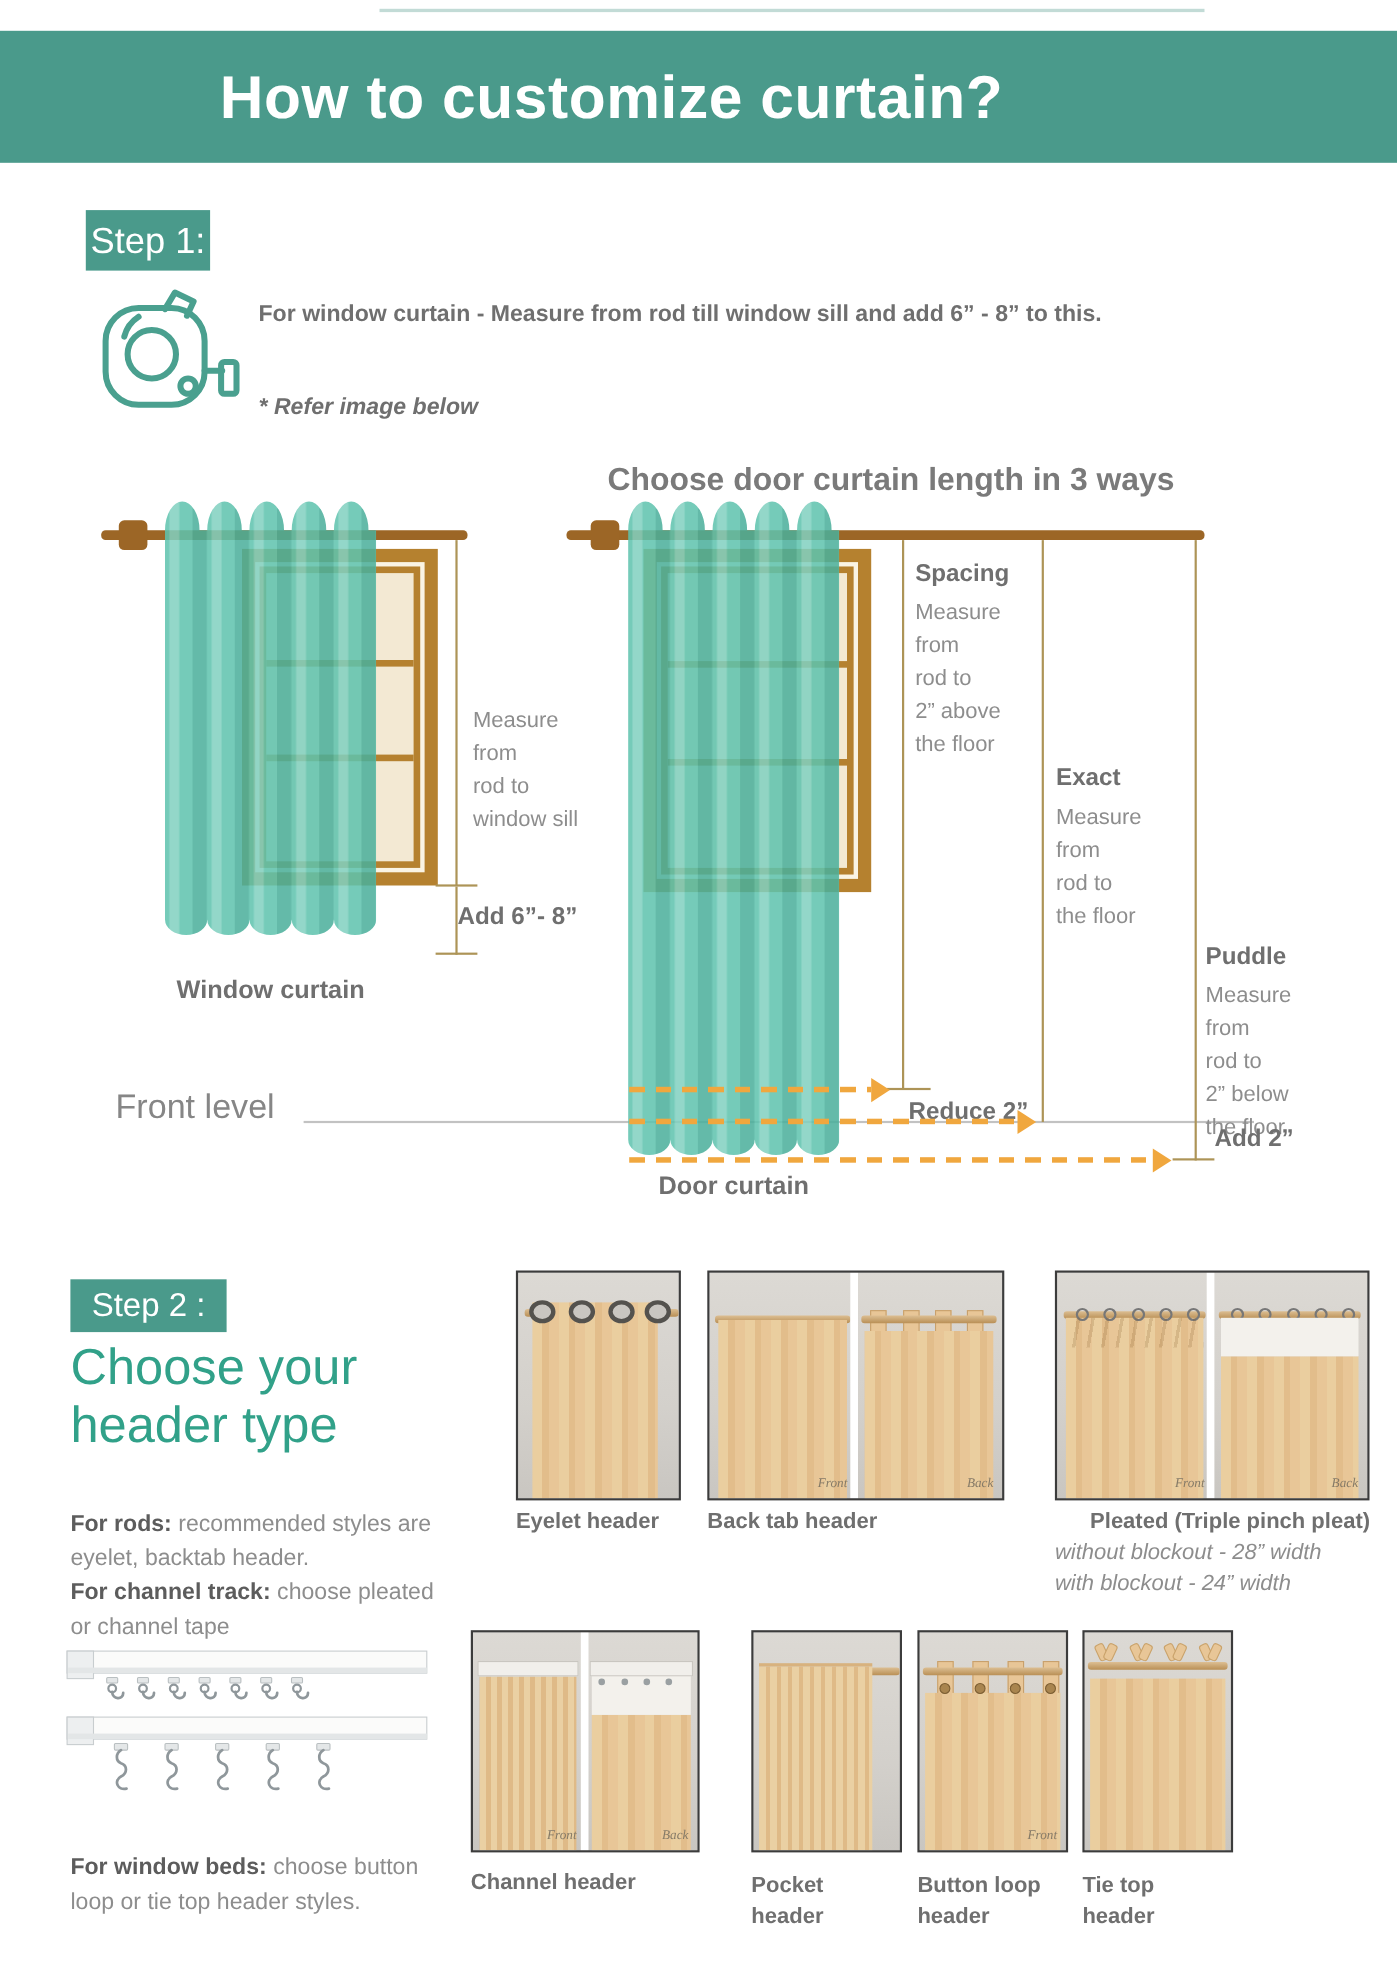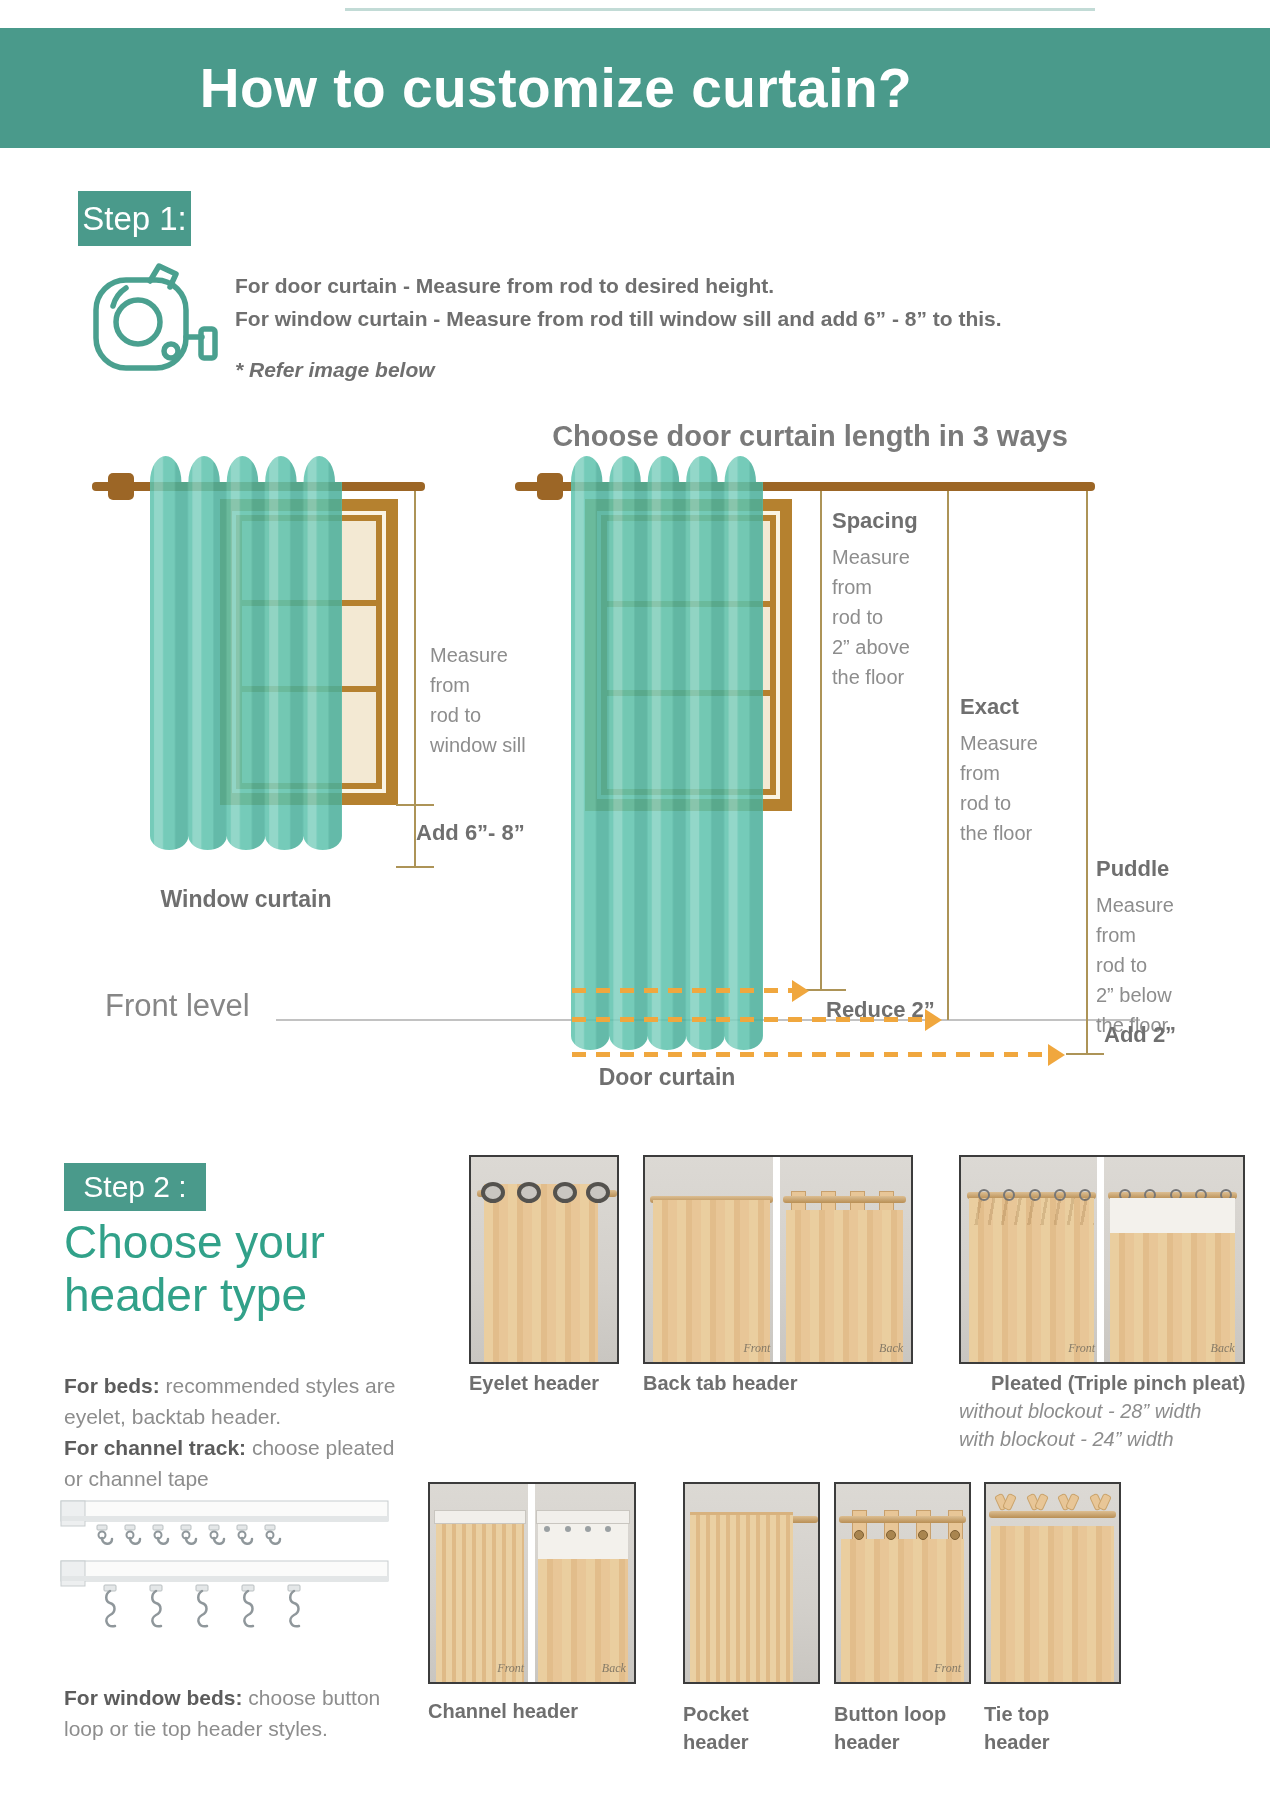--- a/index.html
+++ b/index.html
@@ -60,21 +60,20 @@
   <div class="abs top-strip" style="left:345px;top:8px;width:750px;height:3px;"></div>
 
   <div class="abs banner" style="left:0;top:28px;width:1270px;height:120px;">
     <div class="banner-title">How to customize curtain?</div>
   </div>
 
   <div class="abs teal-badge" style="left:78px;top:191px;width:113px;height:55px;font-size:33px;line-height:55px;">Step 1:</div>
 
 
   <div class="abs darkb" style="left:235px;top:269px;width:1015px;font-size:21px;line-height:33px;">
-    <div>For door curtain - Measure from rod to desired height.</div>
     <div>For window curtain - Measure from rod till window sill and add 6” - 8” to this.</div>
   </div>
 
   <div class="abs darkb" style="left:235px;top:358px;font-size:21px;font-style:italic;">* Refer image below</div>
 
   <svg class="abs" style="left:80px;top:250px;" width="140" height="135" viewBox="0 0 140 135">
     <g fill="none" stroke="#4aa08f" stroke-width="5.5" stroke-linecap="round" stroke-linejoin="round">
       <rect x="16" y="30" width="90" height="88" rx="30"></rect>
       <path d="M70,31 l9,-15 l17,8 l-6,13"></path>
       <circle cx="58" cy="72" r="22"></circle>
@@ -195,21 +194,21 @@
   <div class="abs cap" style="left:571px;top:1064px;width:192px;">Door curtain</div>
 
   <div class="abs teal-badge" style="left:64px;top:1163px;width:142px;height:48px;font-size:30px;line-height:48px;">Step 2 :</div>
 
   <div class="abs" style="left:64px;top:1216px;font-size:46px;line-height:53px;color:#31a189;">
     <div>Choose your</div>
     <div>header type</div>
   </div>
 
   <div class="abs" style="left:64px;top:1370px;width:340px;font-size:21px;line-height:31px;">
-    <div><b style="color:#5c5c5c;">For beds:</b><span class="gray">  recommended styles are</span></div>
+    <div><b style="color:#5c5c5c;">For rods:</b><span class="gray">  recommended styles are</span></div>
     <div><b style="color:#5c5c5c;"></b><span class="gray">eyelet, backtab header.</span></div>
     <div><b style="color:#5c5c5c;">For channel track:</b><span class="gray">  choose pleated</span></div>
     <div><b style="color:#5c5c5c;"></b><span class="gray">or channel tape</span></div>
   </div>
 
   <svg class="abs" style="left:60px;top:1498px;" width="330" height="56" viewBox="0 0 330 56">
     <defs>
       <g id="hk1">
         <rect x="-5" y="0" width="10" height="5" rx="1" fill="#e4e7e8" stroke="#b9bfc1"></rect>
         <circle cx="0" cy="10" r="3.5" fill="none" stroke="#8f979b" stroke-width="2"></circle>

